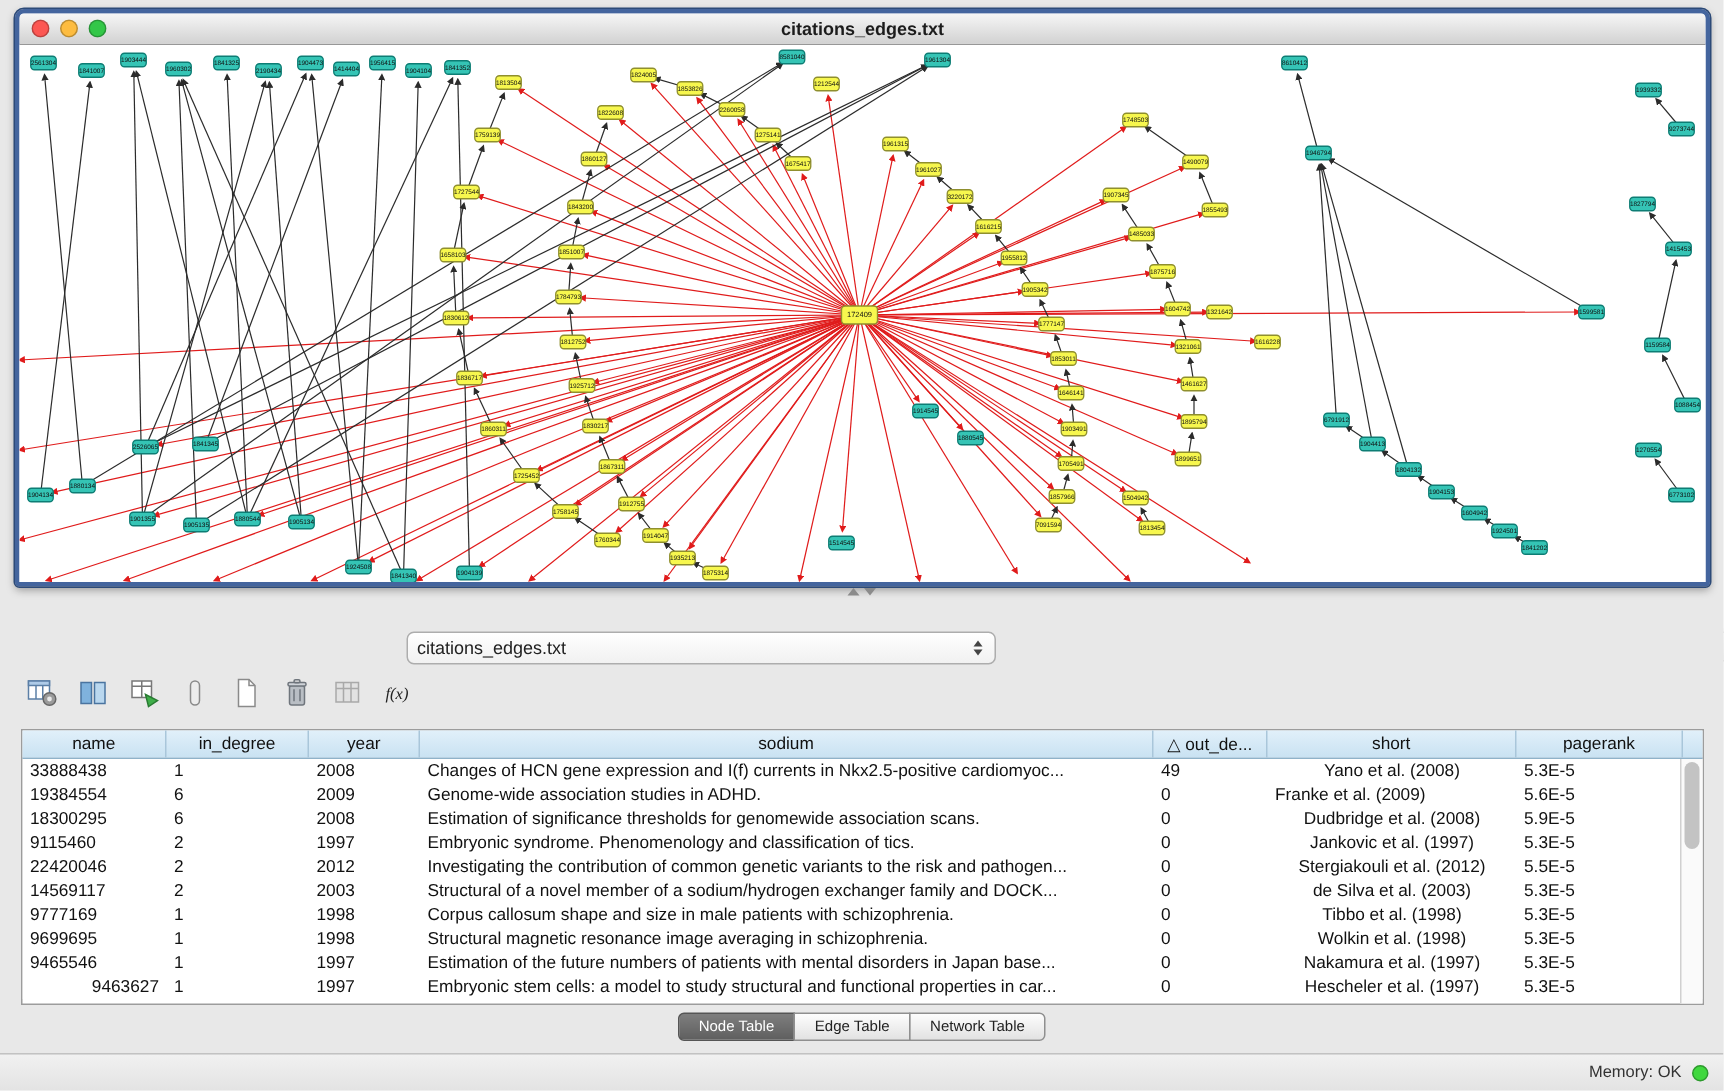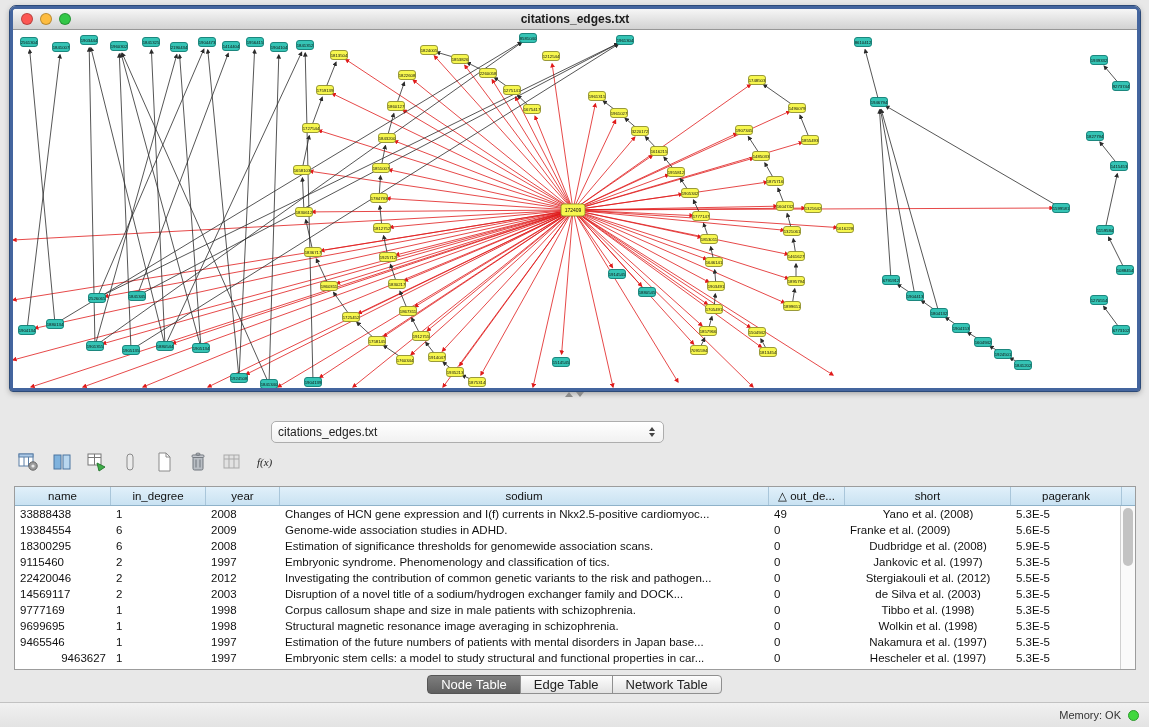--- a/index.html
+++ b/index.html
@@ -54,21 +54,21 @@
   .hc{height:100%;display:flex;align-items:center;justify-content:center;font-size:11.5px;color:#111;
       border-right:1px solid #a9c6da;overflow:hidden;white-space:nowrap}
   .tbody{overflow:hidden}
   .tr{display:flex;height:16px;background:#fff}
   .td{font-size:11.5px;line-height:16px;padding:0 5px;overflow:hidden;white-space:nowrap;color:#111}
   .vscroll{position:absolute;right:0;top:19px;bottom:0;width:15px;background:#fafafa;border-left:1px solid #d0d0d0}
   .vthumb{position:absolute;left:2px;top:2px;width:10px;height:58px;border-radius:5px;background:#c3c3c3}
 
   
   .tabs{position:absolute;left:0;top:256px;width:1149px;display:flex;justify-content:center}
-  .tab{height:19px;line-height:18px;padding:0 13px;font-size:13px;border:1px solid #8f8f8f;margin-left:-1px;
+  .tab{height:19px;line-height:18px;padding:0 13px;font-size:10px;border:1px solid #8f8f8f;margin-left:-1px;
     background:linear-gradient(#fdfdfd,#e2e2e2);color:#222}
   .tab:first-child{border-radius:4px 0 0 4px;margin-left:0}
   .tab:last-child{border-radius:0 4px 4px 0}
   .tab.sel{background:linear-gradient(#7e7e7e,#5f5f5f);color:#fff;border-color:#555}
 
   
   .statusbar{position:absolute;left:0;top:702px;width:1149px;height:25px;border-top:1px solid #c2c2c2;
     background:linear-gradient(#f1f1f1,#e3e3e3);display:flex;align-items:center;justify-content:flex-end;gap:7px;padding:0 10px;font-size:11px;color:#333}
   .memdot{width:11px;height:11px;border-radius:50%;border:1px solid #2d9a2d;display:inline-block}
 </style>
@@ -817,21 +817,21 @@
           <div class="td" style="width:74px;text-align:left">2012</div>
           <div class="td" style="width:489px;text-align:left">Investigating the contribution of common genetic variants to the risk and pathogen...</div>
           <div class="td" style="width:76px;text-align:left">0</div>
           <div class="td" style="width:166px;text-align:center">Stergiakouli et al. (2012)</div>
           <div class="td" style="width:111px;text-align:left">5.5E-5</div>
         </div>
         <div class="tr">
           <div class="td" style="width:96px;text-align:left">14569117</div>
           <div class="td" style="width:95px;text-align:left">2</div>
           <div class="td" style="width:74px;text-align:left">2003</div>
-          <div class="td" style="width:489px;text-align:left">Disruption of a novel title of a sodium/hydrogen exchanger family and DOCK...</div>
+          <div class="td" style="width:489px;text-align:left">Structural of a novel member of a sodium/hydrogen exchanger family and DOCK...</div>
           <div class="td" style="width:76px;text-align:left">0</div>
           <div class="td" style="width:166px;text-align:center">de Silva et al. (2003)</div>
           <div class="td" style="width:111px;text-align:left">5.3E-5</div>
         </div>
         <div class="tr">
           <div class="td" style="width:96px;text-align:left">9777169</div>
           <div class="td" style="width:95px;text-align:left">1</div>
           <div class="td" style="width:74px;text-align:left">1998</div>
           <div class="td" style="width:489px;text-align:left">Corpus callosum shape and size in male patients with schizophrenia.</div>
           <div class="td" style="width:76px;text-align:left">0</div>

